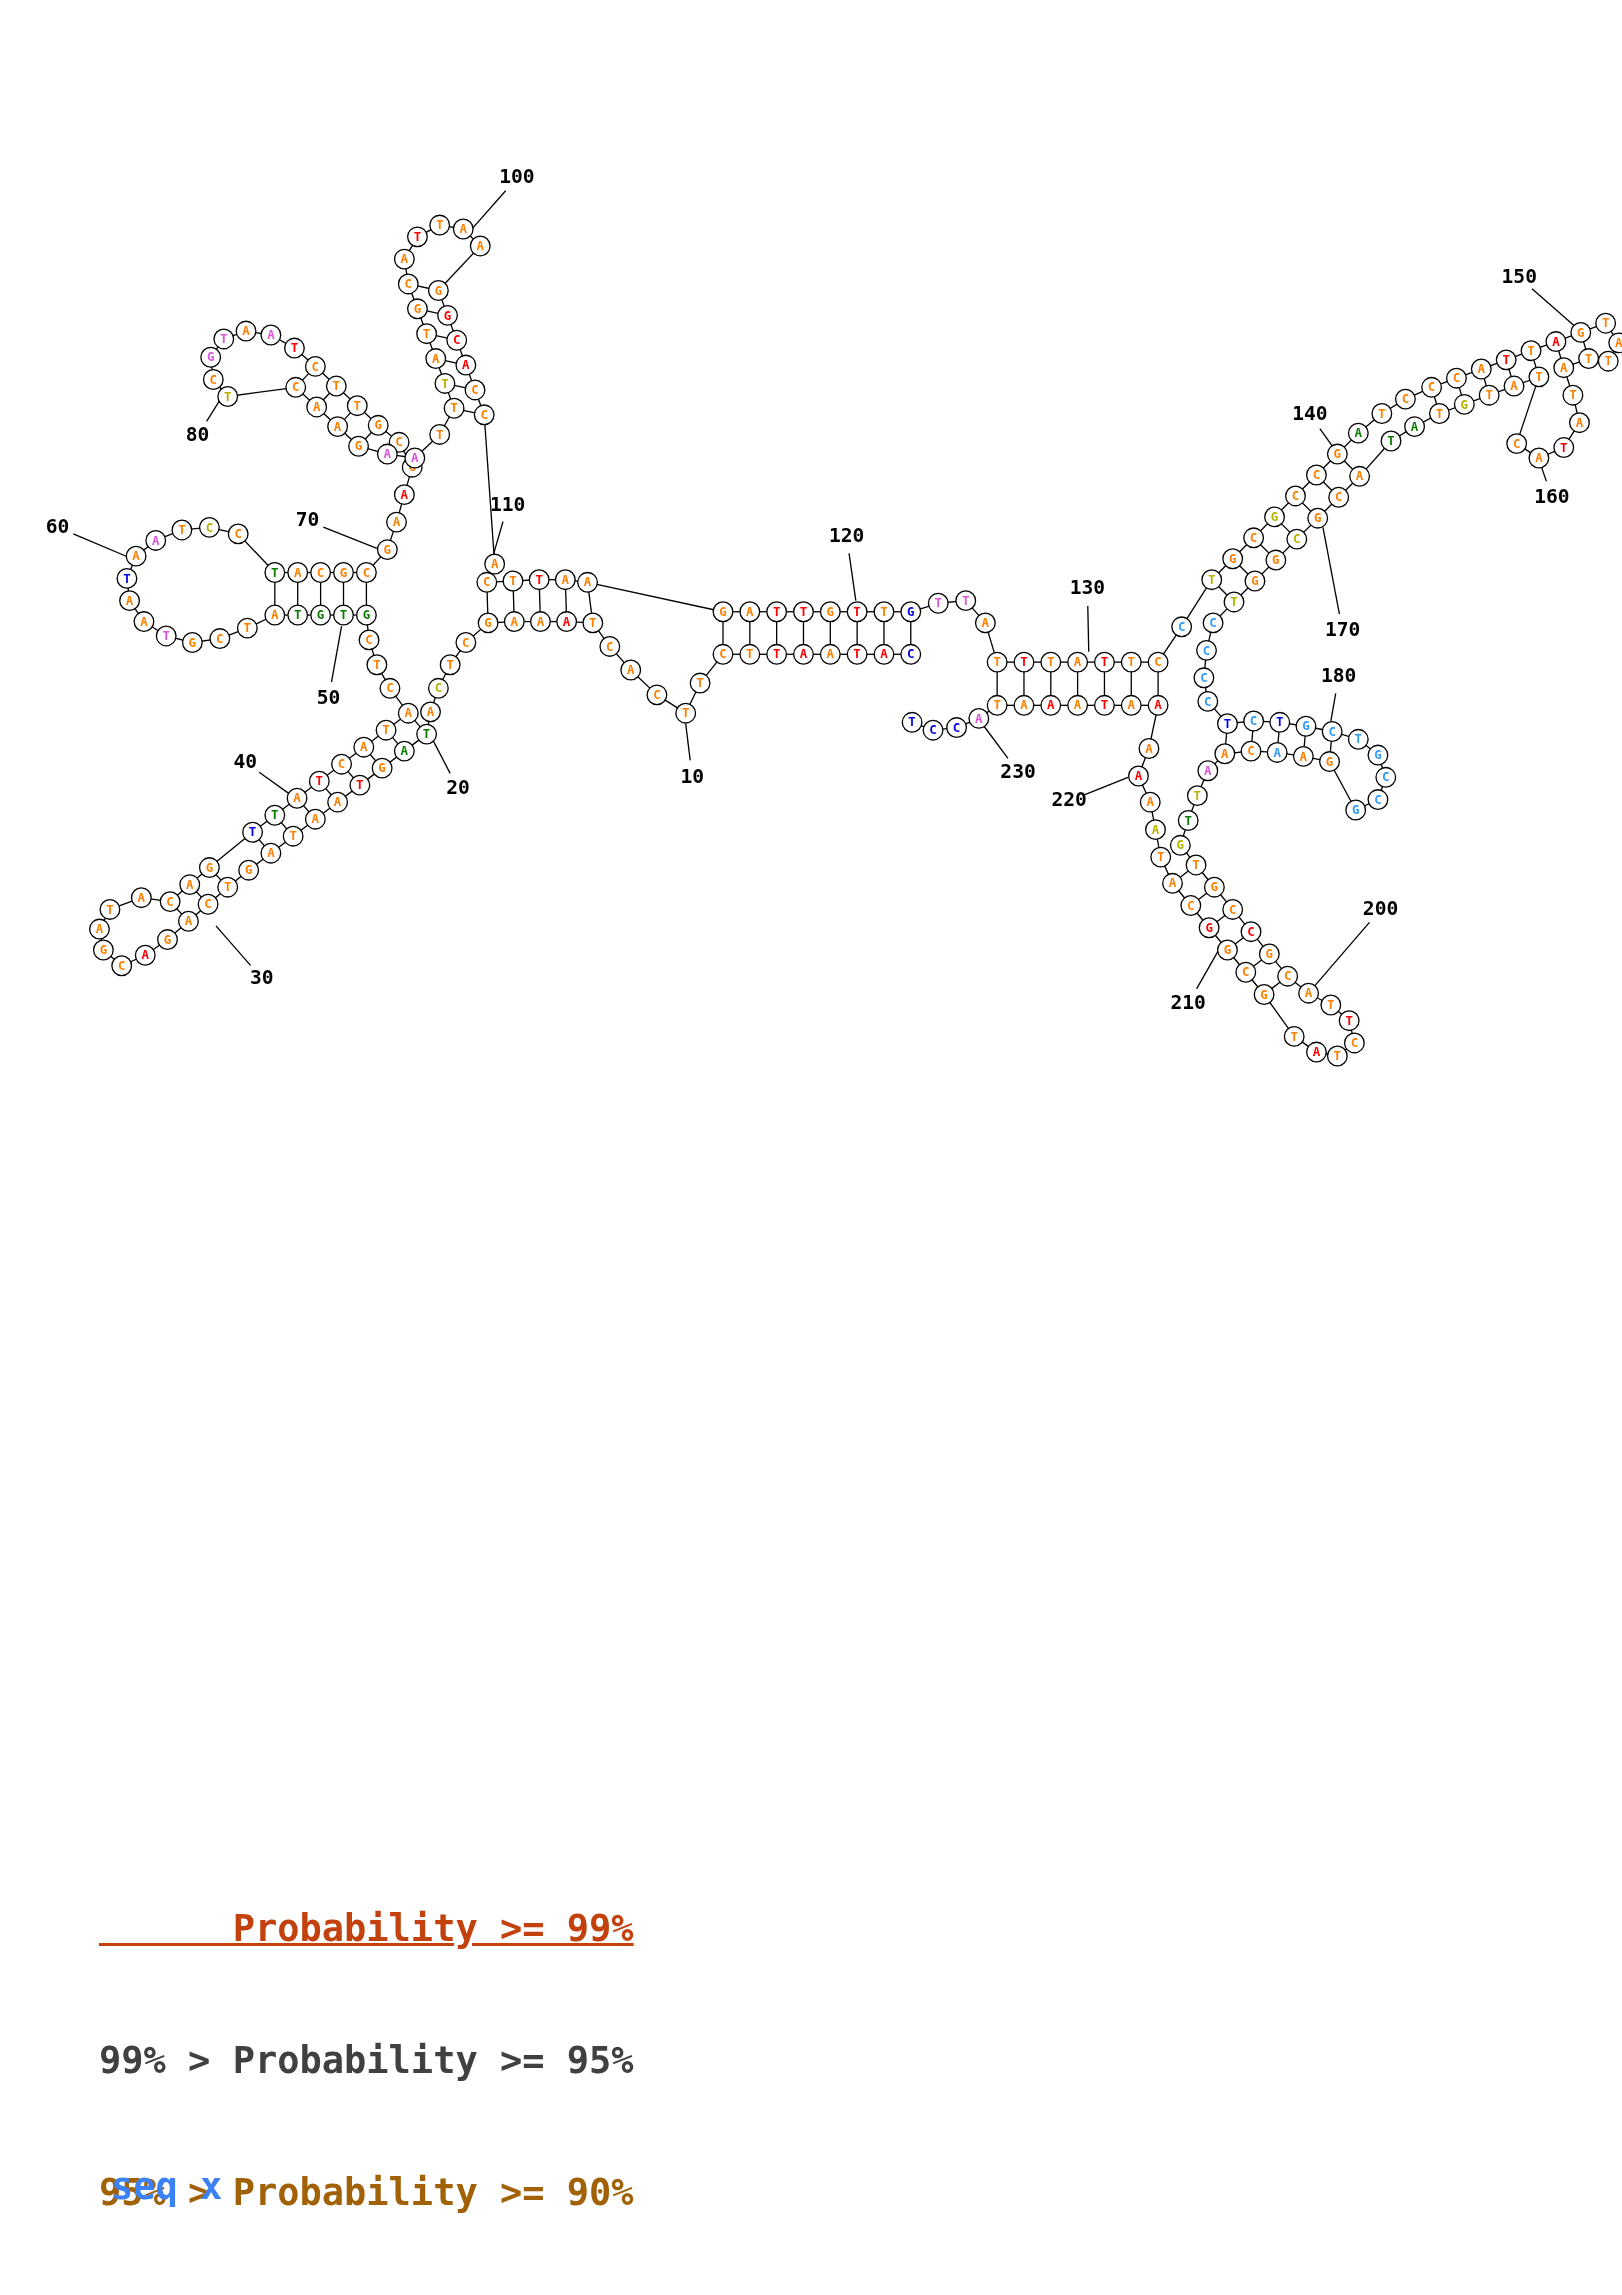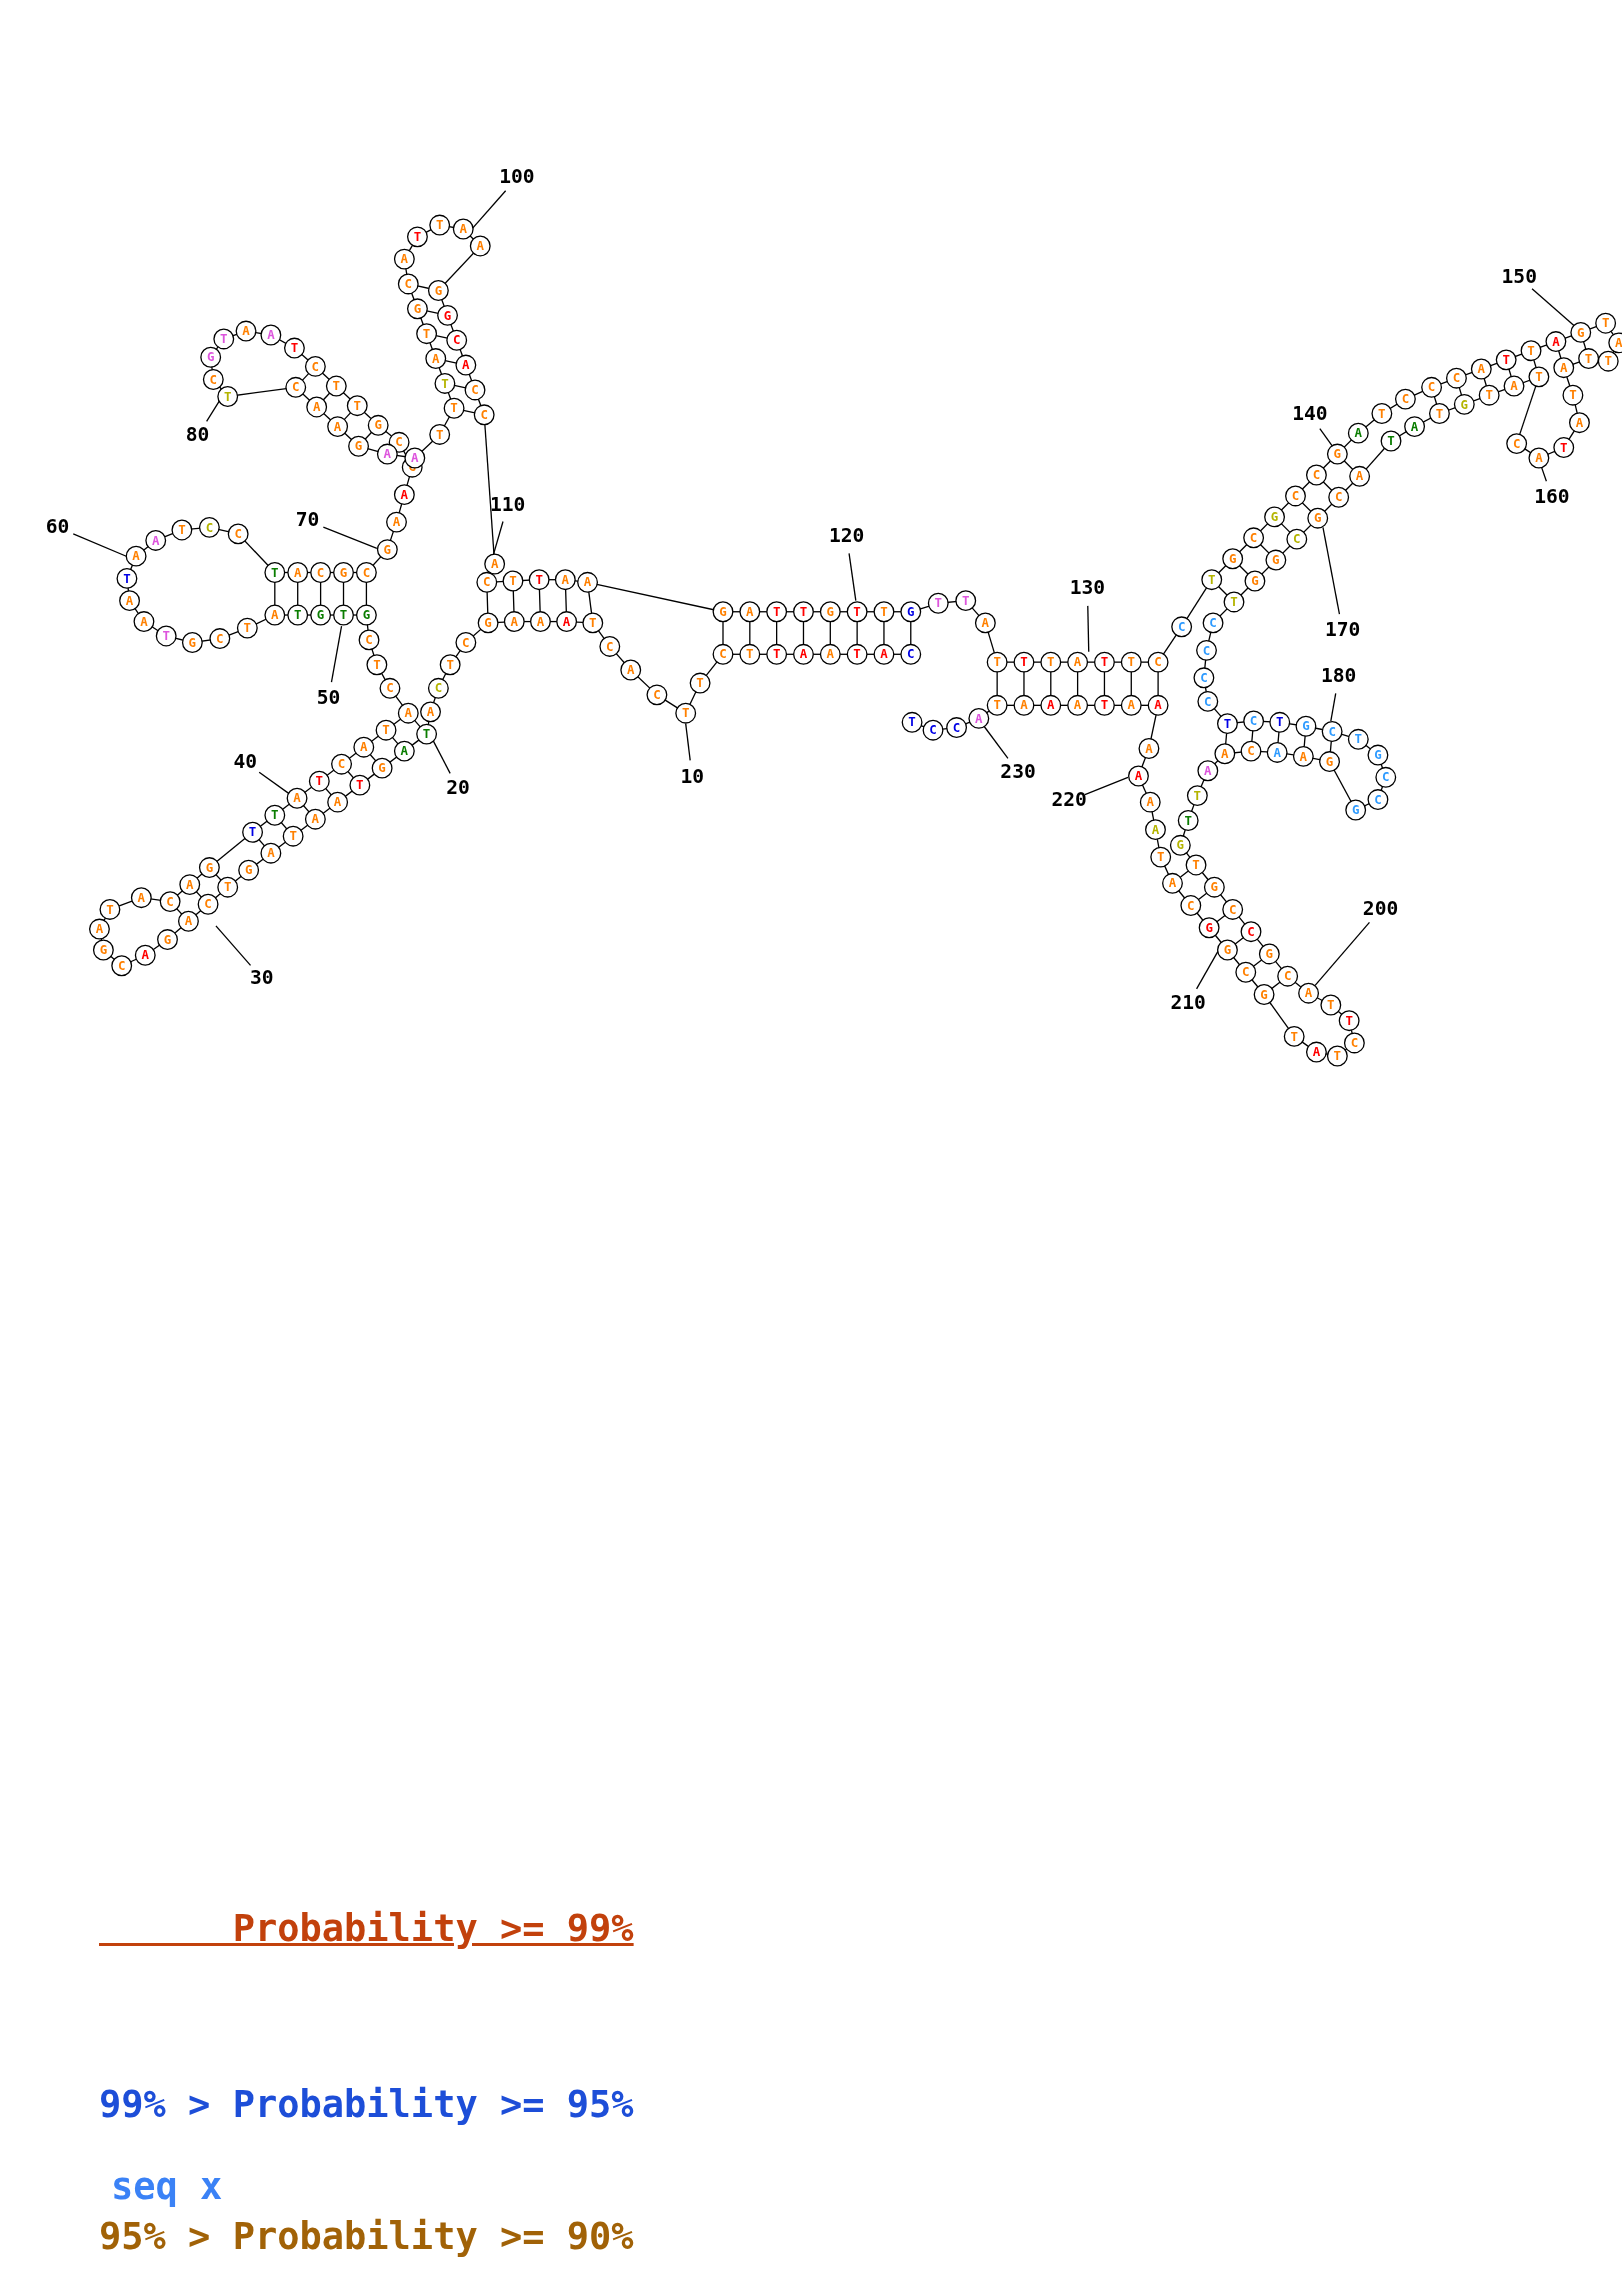--- a/index.html
+++ b/index.html
@@ -852,21 +852,21 @@
         <text x="1462" y="1113" text-anchor="middle" dominant-baseline="middle" fill="#0000e6" font-size="19" font-weight="bold" font-family="DejaVu Sans Mono, Liberation Mono, monospace">C</text>
         <circle cx="1426" cy="1116" r="15" fill="#ffffff" stroke="#000" stroke-width="2"></circle>
         <text x="1426" y="1117" text-anchor="middle" dominant-baseline="middle" fill="#0000e6" font-size="19" font-weight="bold" font-family="DejaVu Sans Mono, Liberation Mono, monospace">C</text>
         <circle cx="1394" cy="1104" r="15" fill="#ffffff" stroke="#000" stroke-width="2"></circle>
         <text x="1394" y="1105" text-anchor="middle" dominant-baseline="middle" fill="#0000e6" font-size="19" font-weight="bold" font-family="DejaVu Sans Mono, Liberation Mono, monospace">T</text>
       </svg>
   </div>
 
   <div class="legend">
     <div class="legend-line" style="color: #c2410c; text-decoration: underline;">      Probability &gt;= 99%</div>
-    <div class="legend-line" style="color: #1d4ed8; margin-top: 44px;">99% &gt; Probability &gt;= 95%</div>
+    <div class="legend-line" style="color: #404040;">99% &gt; Probability &gt;= 95%</div>
     <div class="legend-line" style="color: #a16207;">95% &gt; Probability &gt;= 90%</div>
     
     
     
     
     
   </div>
 
   <div class="footer">seq x</div>
 

